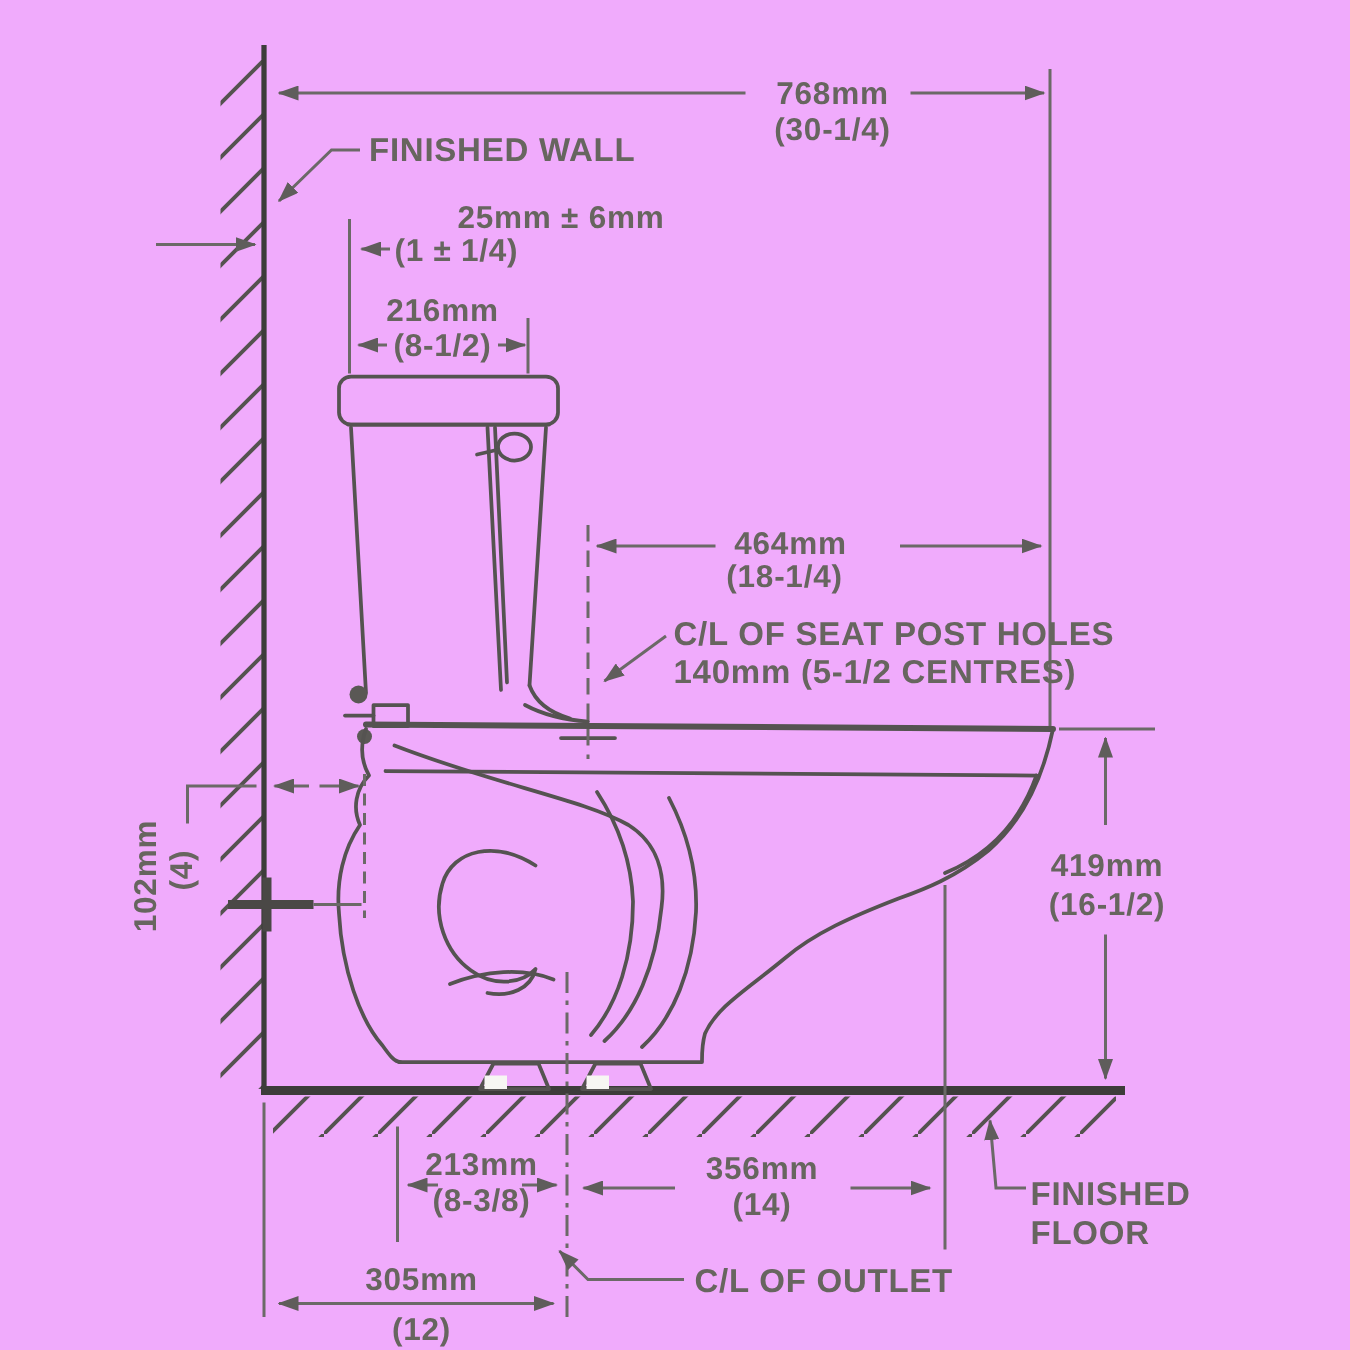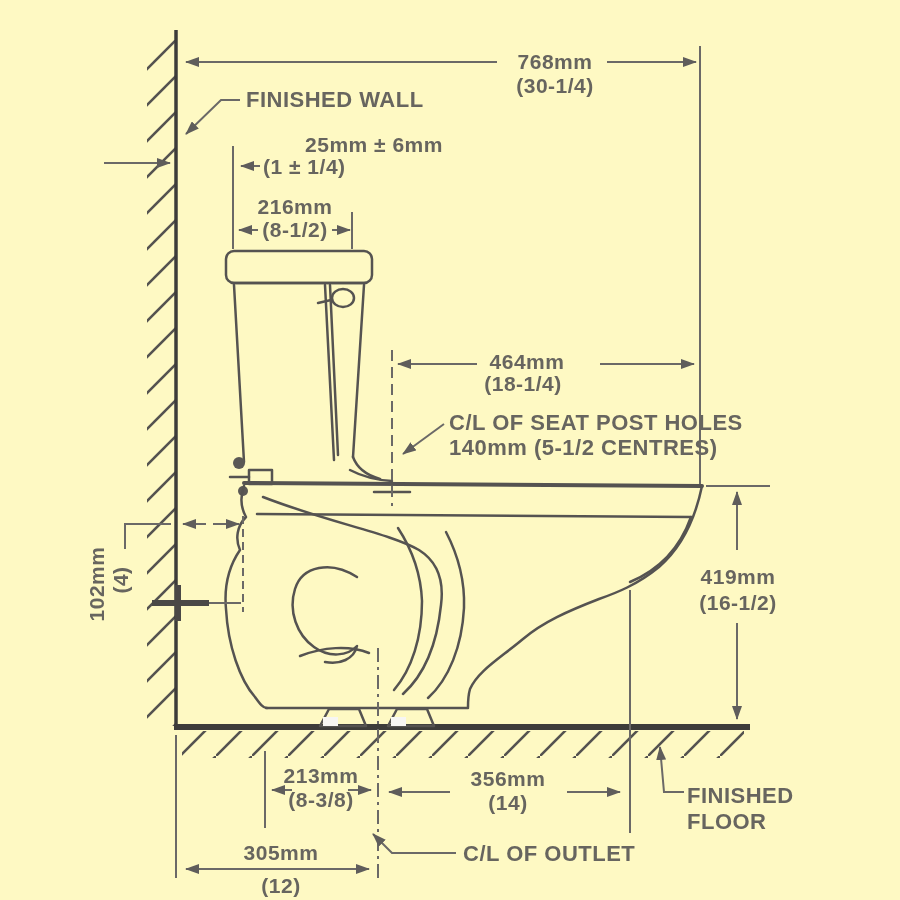--- a/index.html
+++ b/index.html
@@ -1,18 +1,18 @@
 <!DOCTYPE html>
 <html><head>
 <meta charset="utf-8">
 <style>
   html,body{margin:0;padding:0;background:#e9e8e6;}
   .canvas{
     width:900px;height:900px;position:relative;
-    background:#fef9c3;overflow:hidden;
+    background:#f0abfc;overflow:hidden;
     font-family:"Liberation Sans",sans-serif;
   }
   svg{position:absolute;left:0;top:0;}
   .art{stroke:#555351;stroke-width:2.5;fill:none;stroke-linecap:round;stroke-linejoin:round;}
   .thick{stroke-width:4;}
   .struct{stroke:#3d3c3a;fill:none;}
   .dim{stroke:#6b6967;stroke-width:2;fill:none;stroke-linecap:butt;}
   .dim-heavy{stroke:#4a4846;stroke-width:6;}
   .dash-cl{stroke-dasharray:11 6;}
   .dash-out{stroke-dasharray:14 5 3 5;}

